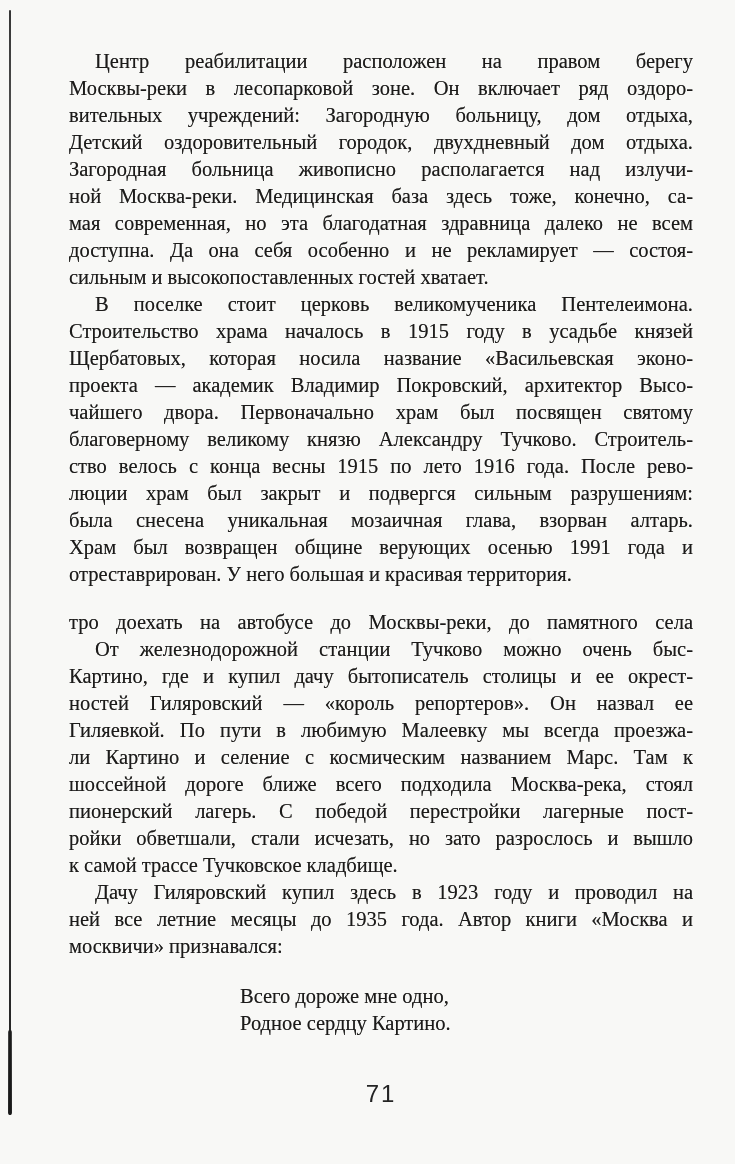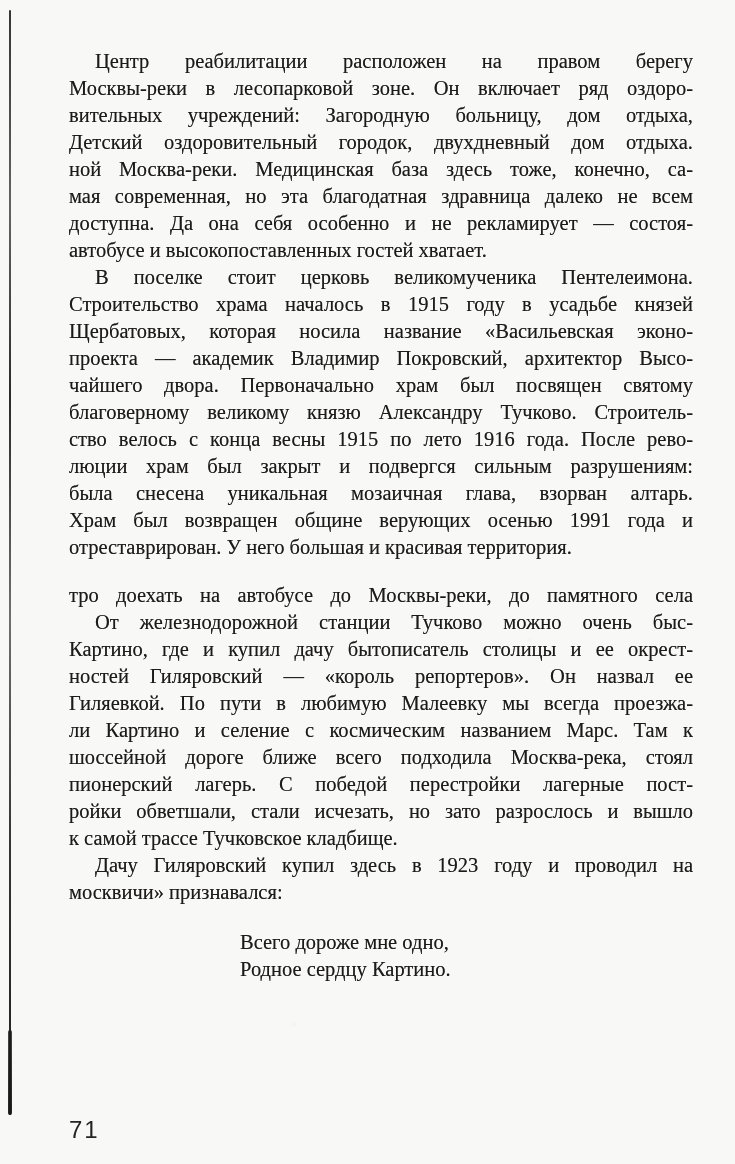--- a/index.html
+++ b/index.html
@@ -80,47 +80,47 @@
   }
   .verse .ln {
     text-align: left;
     text-align-last: left;
   }
   .page-number {
     position: absolute;
     left: 69px;
     top: 1080px;
     width: 624px;
-    text-align: left;
+    text-align: center;
     font-family: "Liberation Sans", "DejaVu Sans", sans-serif;
     font-size: 24px;
     letter-spacing: 2px;
     color: #242424;
-    margin-top: 36px;
   }
 </style>
 </head>
 <body>
 
 <div class="page">
   <div class="spine-line"></div>
   <div class="spine-blob"></div>
 
   <div class="text-block" id="text-block">
 
   <div class="section">
         <div class="paragraph">
           <div class="ln first">Центр реабилитации расположен на правом берегу</div>
           <div class="ln">Москвы-реки в лесопарковой зоне. Он включает ряд оздоро-</div>
           <div class="ln">вительных учреждений: Загородную больницу, дом отдыха,</div>
           <div class="ln">Детский оздоровительный городок, двухдневный дом отдыха.</div>
+          <div class="ln">Загородная больница живописно располагается над излучи-</div>
           <div class="ln">ной Москва-реки. Медицинская база здесь тоже, конечно, са-</div>
           <div class="ln">мая современная, но эта благодатная здравница далеко не всем</div>
           <div class="ln">доступна. Да она себя особенно и не рекламирует — состоя-</div>
-          <div class="ln last">автобусе и высокопоставленных гостей хватает.</div>
+          <div class="ln last">сильным и высокопоставленных гостей хватает.</div>
         </div>
         <div class="paragraph">
           <div class="ln first">В поселке стоит церковь великомученика Пентелеимона.</div>
           <div class="ln">Строительство храма началось в 1915 году в усадьбе князей</div>
           <div class="ln">Щербатовых, которая носила название «Васильевская эконо-</div>
           <div class="ln">проекта — академик Владимир Покровский, архитектор Высо-</div>
           <div class="ln">чайшего двора. Первоначально храм был посвящен святому</div>
           <div class="ln">благоверному великому князю Александру Тучково. Строитель-</div>
           <div class="ln">ство велось с конца весны 1915 по лето 1916 года. После рево-</div>
           <div class="ln">люции храм был закрыт и подвергся сильным разрушениям:</div>
@@ -137,20 +137,21 @@
           <div class="ln">ностей Гиляровский — «король репортеров». Он назвал ее</div>
           <div class="ln">Гиляевкой. По пути в любимую Малеевку мы всегда проезжа-</div>
           <div class="ln">ли Картино и селение с космическим названием Марс. Там к</div>
           <div class="ln">шоссейной дороге ближе всего подходила Москва-река, стоял</div>
           <div class="ln">пионерский лагерь. С победой перестройки лагерные пост-</div>
           <div class="ln">ройки обветшали, стали исчезать, но зато разрослось и вышло</div>
           <div class="ln last">к самой трассе Тучковское кладбище.</div>
         </div>
         <div class="paragraph">
           <div class="ln first">Дачу Гиляровский купил здесь в 1923 году и проводил на</div>
+          <div class="ln">ней все летние месяцы до 1935 года. Автор книги «Москва и</div>
           <div class="ln last">москвичи» признавался:</div>
         </div>
       </div>
       <div class="verse">
         <div class="ln">Всего дороже мне одно,</div>
         <div class="ln">Родное сердцу Картино.</div>
       </div>
     </div>
 
   <div class="page-number">71</div>

